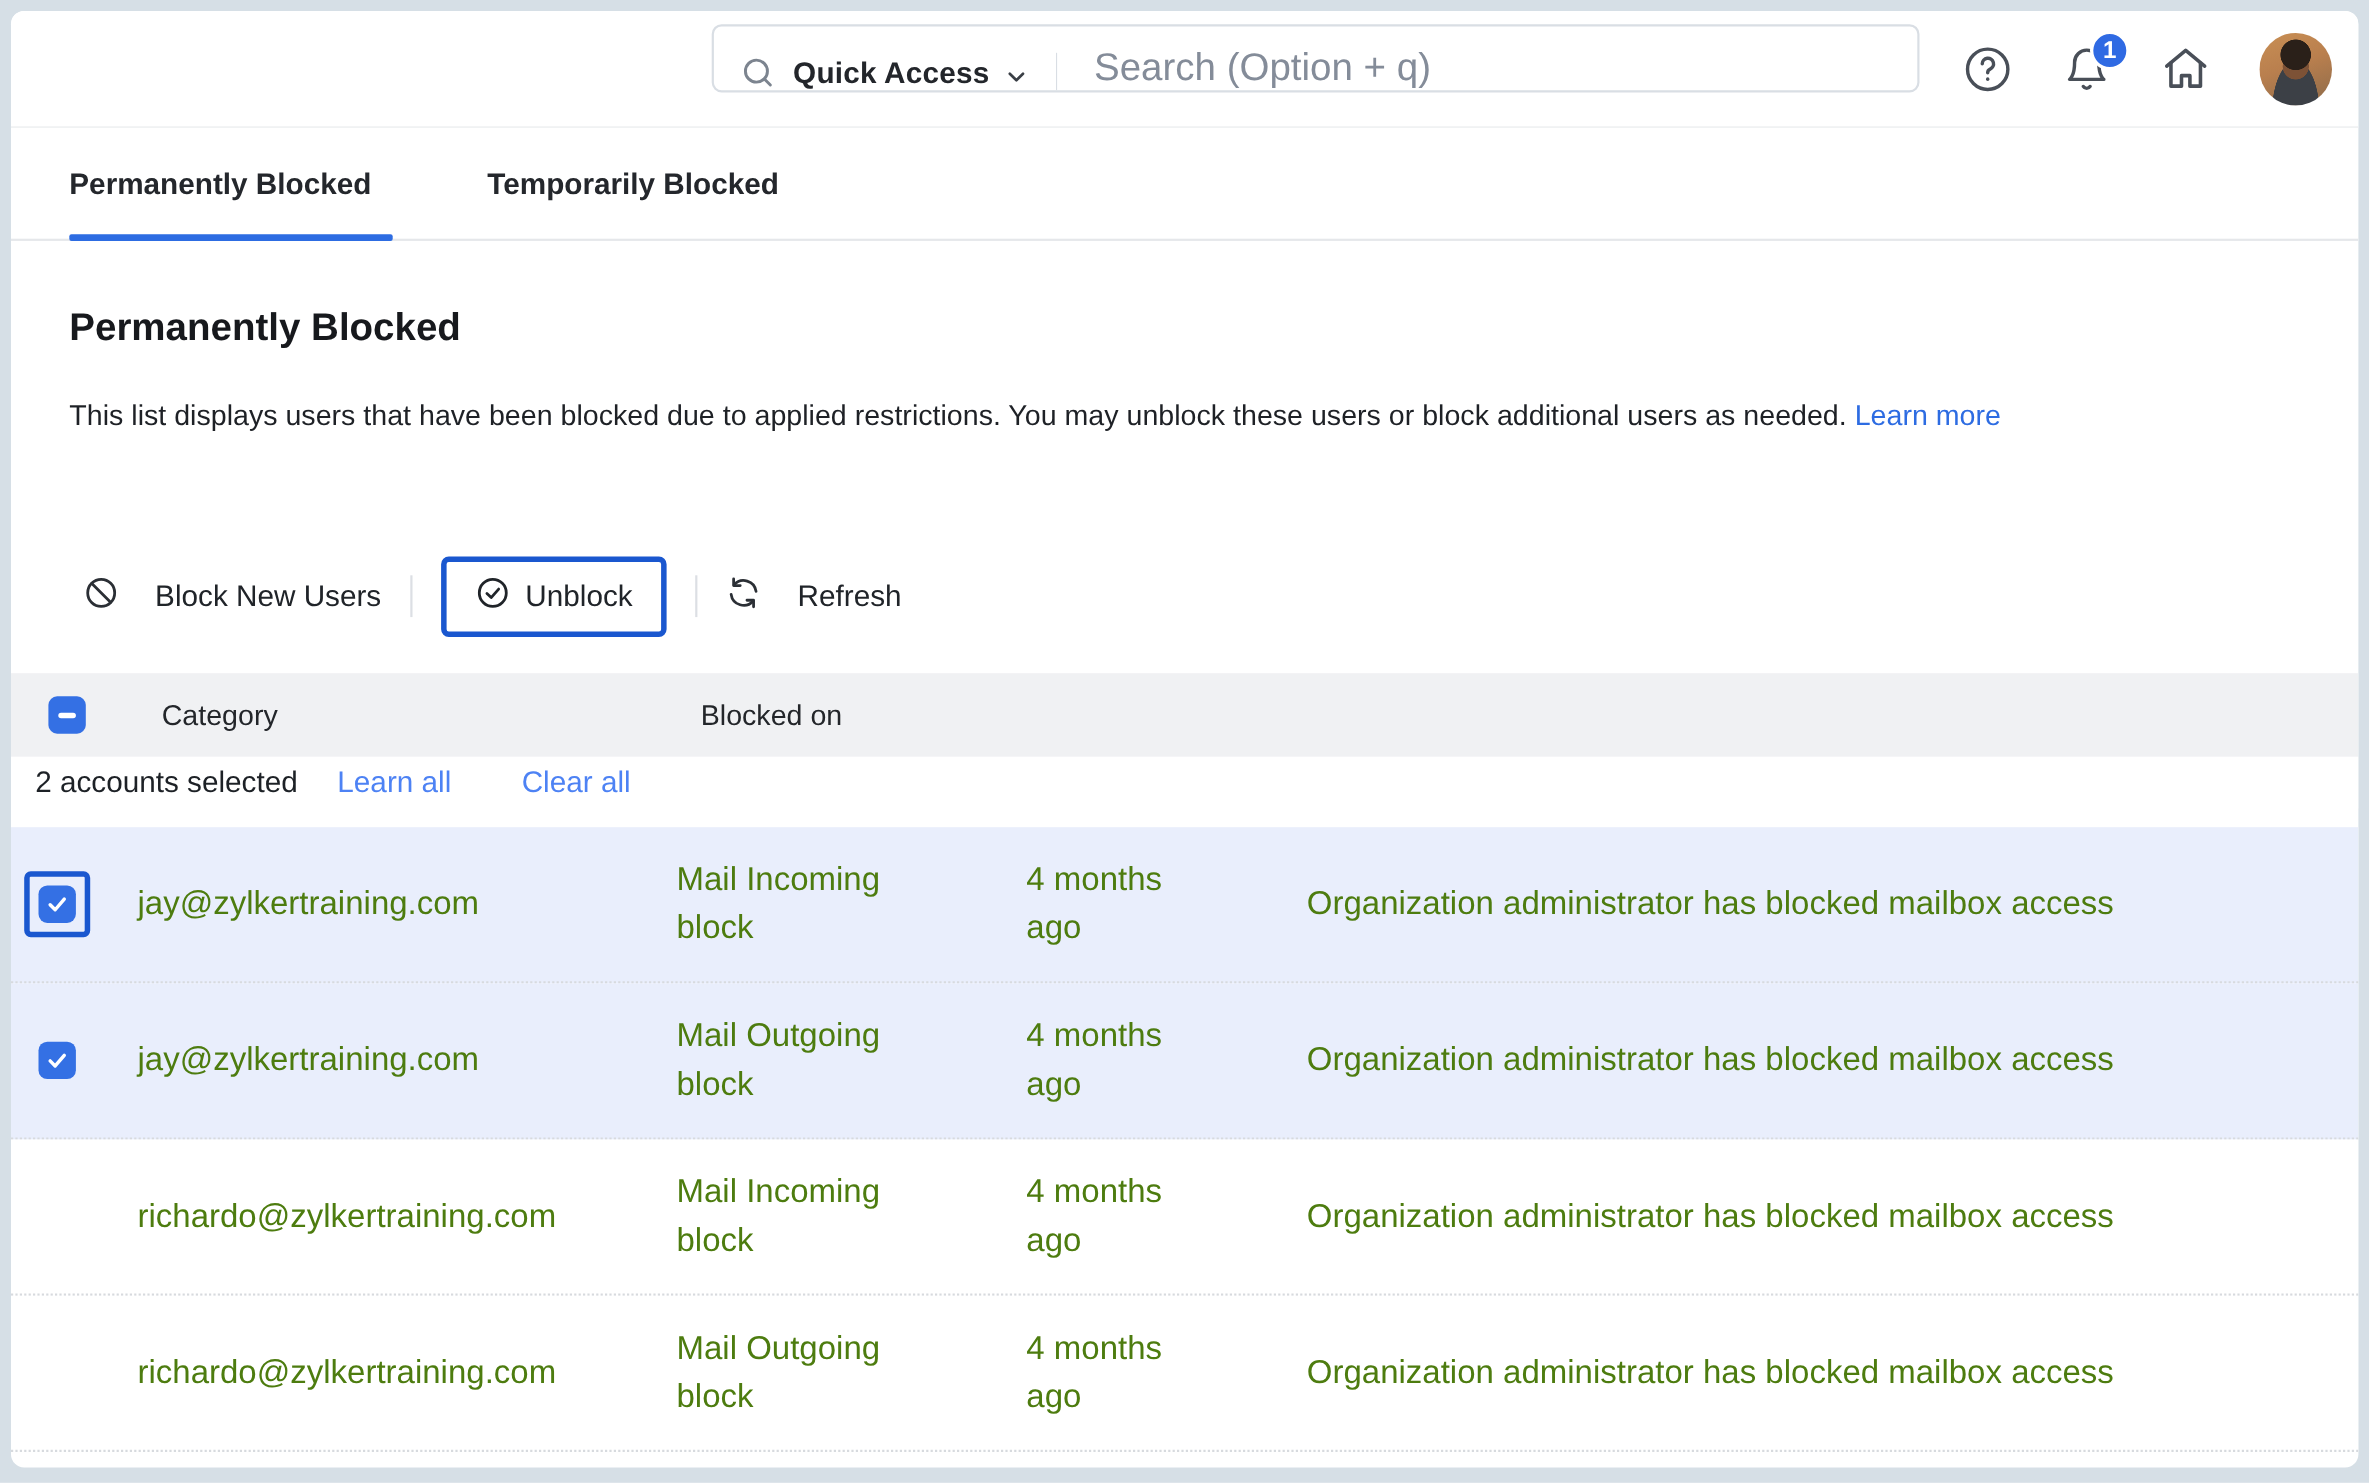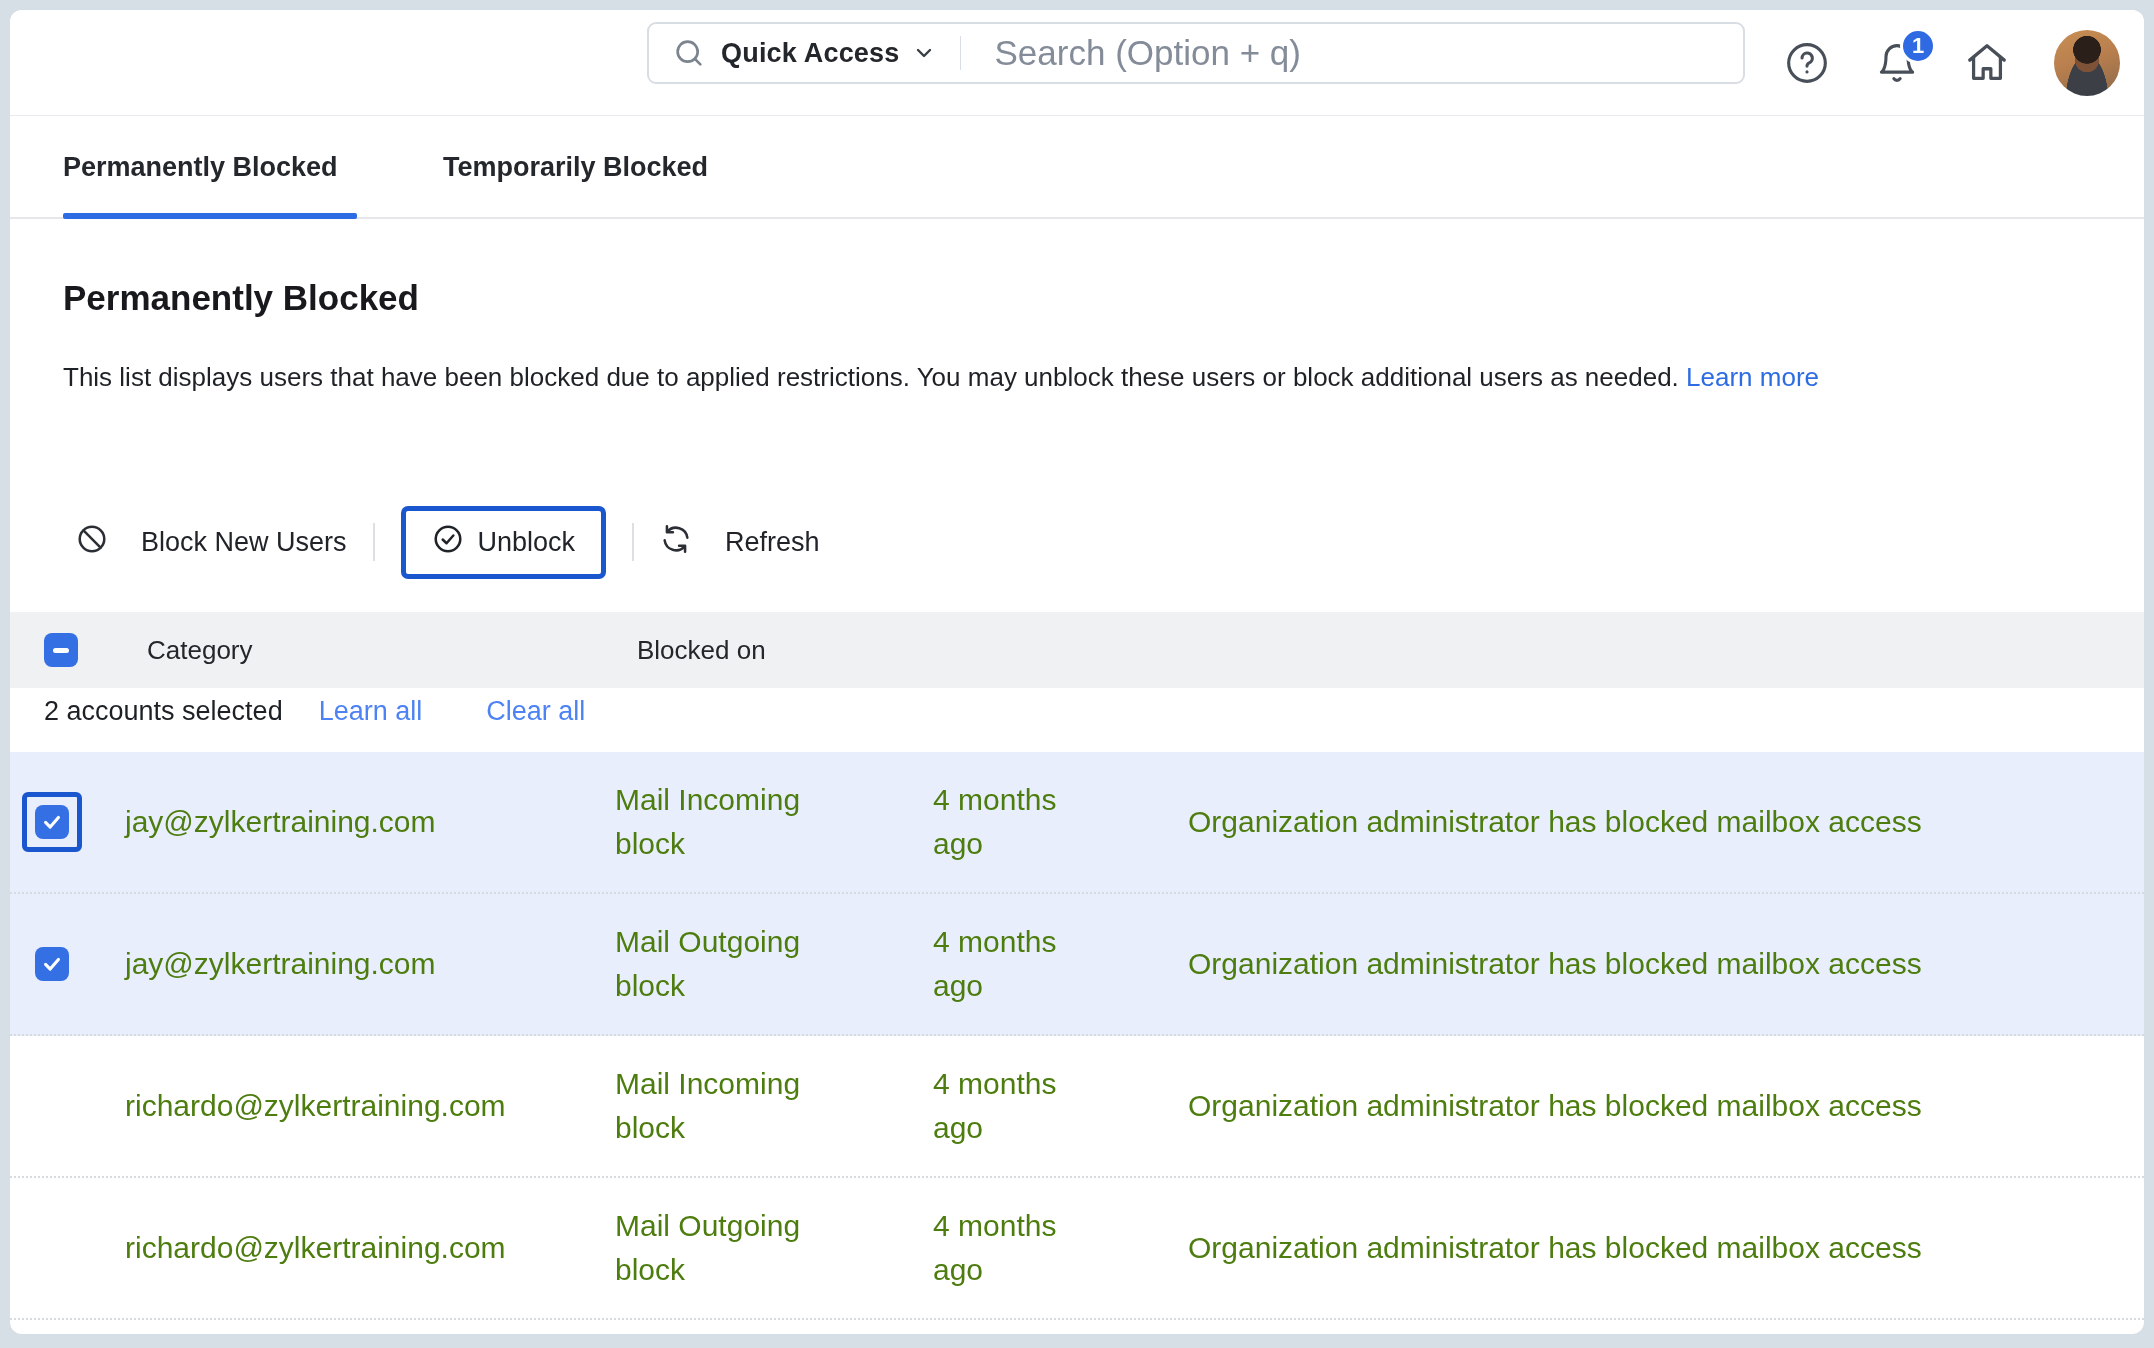--- a/index.html
+++ b/index.html
@@ -23,21 +23,21 @@
     overflow:hidden;
   }
   .window{
     position:absolute;left:10px;top:10px;right:10px;bottom:14px;
     background:#fff;border-radius:12px;overflow:hidden;
   }
   
   .topbar{position:absolute;left:0;top:0;right:0;height:106px;background:#fff;border-bottom:1px solid #e7e9ec;}
   .searchbox{
     position:absolute;left:637px;top:12px;width:1098px;height:62px;
-    border:2px solid #d9dee4;border-radius:9px;display:flex;align-items:center;background:#fff;
+    border:2px solid #d9dee4;border-radius:9px;display:flex;align-items:flex-end;background:#fff;
   }
   .searchbox .sicon{margin-left:24px;display:flex;align-items:center;color:#7c848f;}
   .qa-label{margin-left:16px;font-size:27px;font-weight:600;color:#23262b;letter-spacing:.2px;}
   .qa-chevron{margin-left:12px;display:flex;align-items:center;color:#3a3f46;}
   .search-divider{width:1px;height:34px;background:#d9dee4;margin-left:24px;}
   .search-placeholder{margin-left:34px;font-size:35px;color:var(--text-gray);}
   .top-icons{position:absolute;right:24px;top:0;height:106px;display:flex;align-items:center;gap:44px;}
   .icon-btn{width:46px;height:46px;display:flex;align-items:center;justify-content:center;color:#494f58;position:relative;}
   .badge{
     position:absolute;top:-12px;right:-16px;min-width:36px;height:36px;border-radius:18px;
@@ -80,21 +80,21 @@
     display:flex;align-items:center;justify-content:center;flex:0 0 auto;cursor:pointer;
   }
   .cb-ring{
     width:60px;height:60px;border:5px solid var(--deep-blue);border-radius:6px;
     display:flex;align-items:center;justify-content:center;
   }
   .cb-ring.no-ring{border-color:transparent;}
   .indeterminate-bar{width:16px;height:5px;background:#fff;border-radius:2.5px;}
   .selectionbar{
     position:absolute;left:0;top:678px;right:0;height:47px;background:#fff;
-    display:flex;align-items:center;padding-left:34px;font-size:27px;
+    display:flex;align-items:center;padding-left:22px;font-size:27px;
   }
   .sel-summary{color:#1d2126;font-weight:500;}
   .sel-link{color:var(--link-blue);cursor:pointer;}
   .sel-link.select-all{margin-left:36px;}
   .sel-link.clear-all{margin-left:64px;}
   .tbody{position:absolute;left:0;top:742px;right:0;}
   .row{height:142px;border-bottom:2px dotted #d7dade;font-size:30px;color:#4d7c0f;background:#fff;padding-left:12px;}
   .row.selected{background:var(--selected-row-bg);}
   .cell-wrap{line-height:44px;}
   .cell-category{width:190px;}

